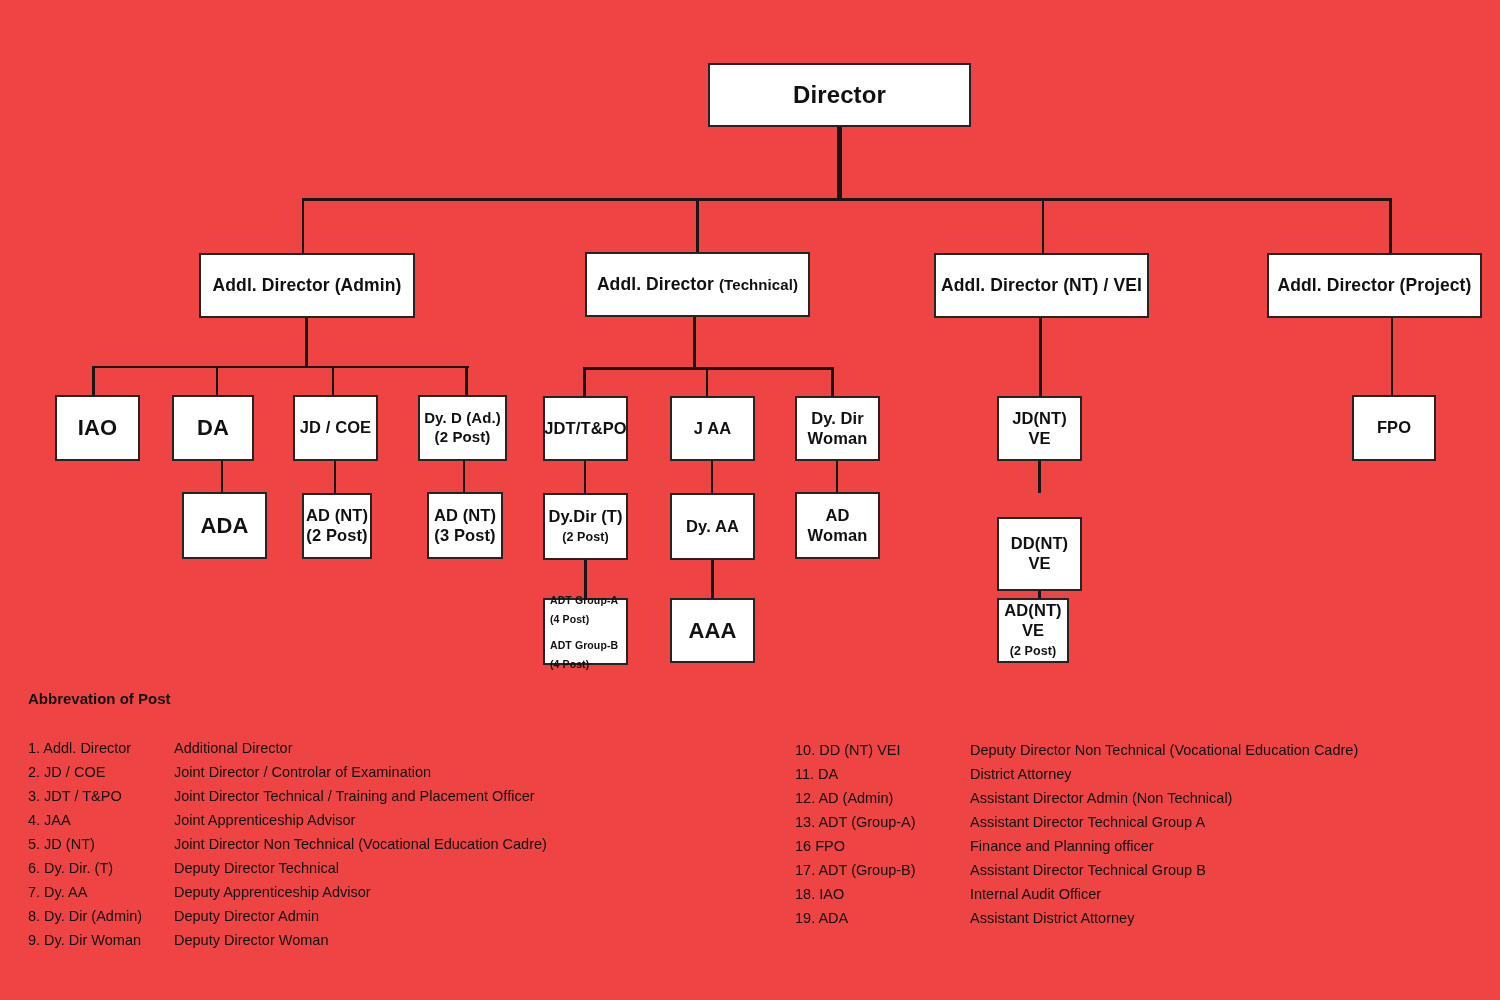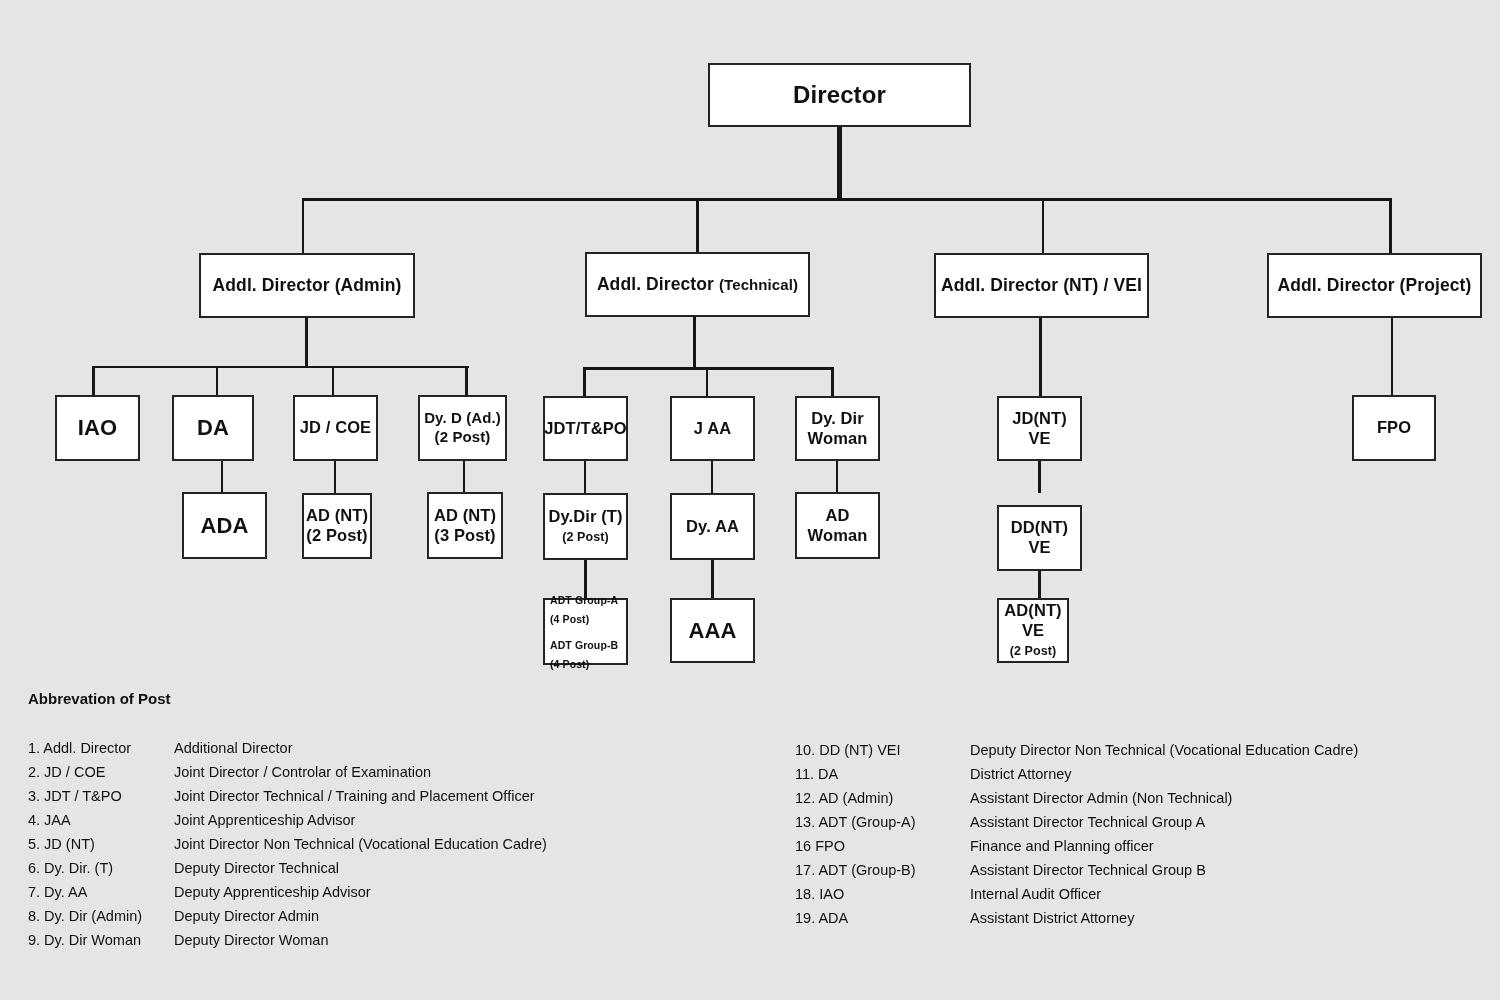--- a/index.html
+++ b/index.html
@@ -1,19 +1,19 @@
 <!DOCTYPE html>
 <html><head>
 <meta charset="utf-8">
 <style>
   html,body{margin:0;padding:0;background:#ffffff;}
   #stage{
     position:relative;
     width:1500px;height:1000px;
-    background:#e5e5e5;
+    background:#ef4444;
     font-family:"Liberation Sans", sans-serif;
     color:#111111;
     overflow:hidden;
   }
   .line{position:absolute;background:#161616;}
   .node{
     position:absolute;
     background:#ffffff;
     border:2px solid #242424;
     box-sizing:border-box;
@@ -148,21 +148,21 @@
         <div class="ln"><span class="t-lg">Dy.Dir (T)</span></div>
         <div class="ln"><span class="t-sm">(2 Post)</span></div>
       </div>
       <div class="node" style="left: 670px; top: 493px; width: 85px; height: 67px;">
         <div class="ln"><span class="t-lg">Dy. AA</span></div>
       </div>
       <div class="node" style="left: 795px; top: 492px; width: 85px; height: 67px;">
         <div class="ln"><span class="t-lg">AD</span></div>
         <div class="ln"><span class="t-lg">Woman</span></div>
       </div>
-      <div class="node" style="left: 997px; top: 505px; width: 85px; height: 66px;">
+      <div class="node" style="left: 997px; top: 517px; width: 85px; height: 74px;">
         <div class="ln"><span class="t-lg">DD(NT)</span></div>
         <div class="ln"><span class="t-lg">VE</span></div>
       </div>
       <div class="node left" style="left: 543px; top: 598px; width: 85px; height: 67px;">
         <div class="ln"><span class="t-xs">ADT Group-A</span></div>
         <div class="ln"><span class="t-xs">(4 Post)</span></div>
         <div class="ln gap"><span class="t-xs gap">ADT Group-B</span></div>
         <div class="ln"><span class="t-xs">(4 Post)</span></div>
       </div>
       <div class="node" style="left: 670px; top: 598px; width: 85px; height: 65px;">

